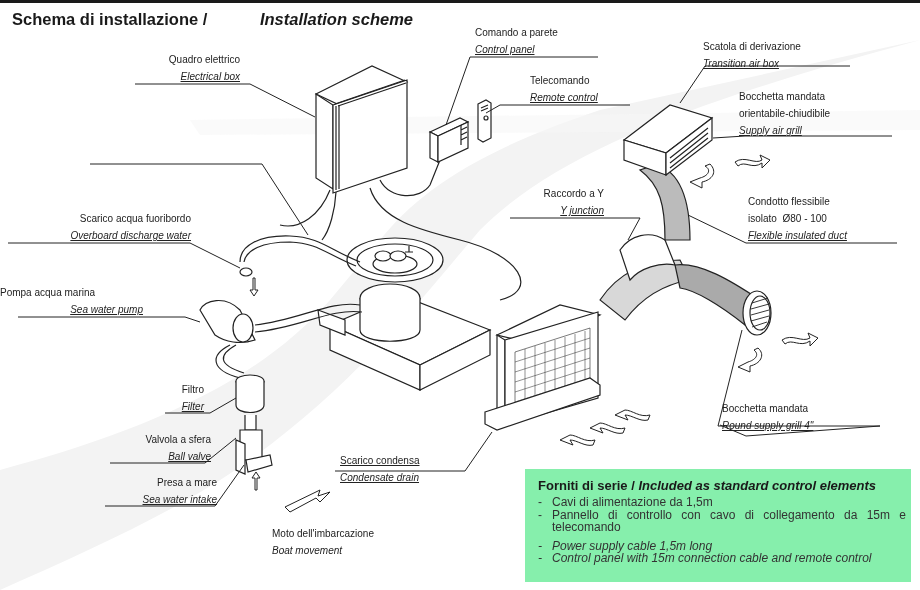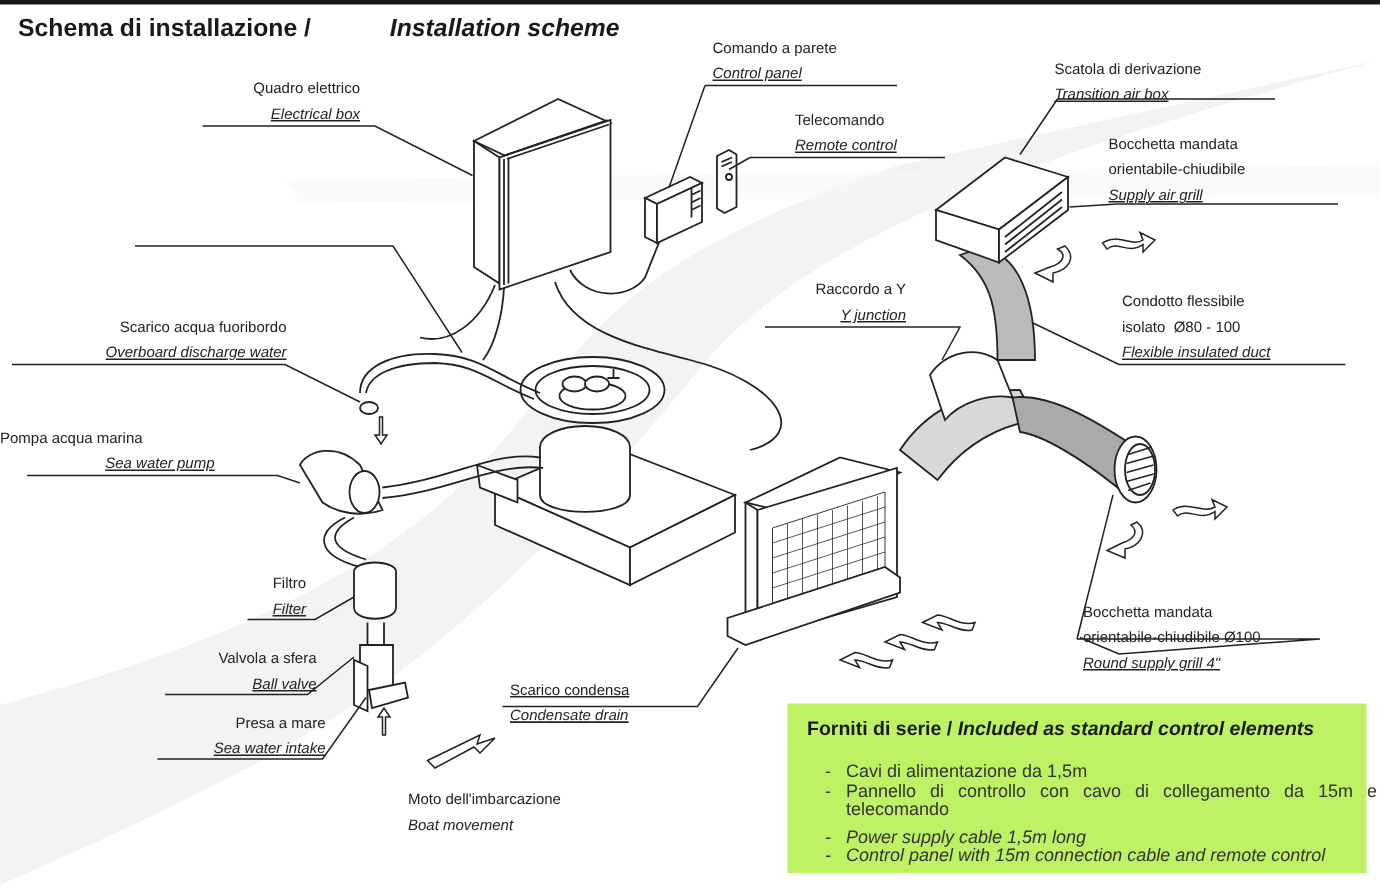--- a/index.html
+++ b/index.html
@@ -7,24 +7,24 @@
          font-family:"Liberation Sans", sans-serif; color:#1a1a1a; }
   .topbar { position:absolute; left:0; top:0; width:920px; height:3px; background:#1a1a1a; }
   .swoosh { position:absolute; left:0; top:0; width:920px; height:590px; }
   .title { position:absolute; left:12px; top:10px; font-size:16.5px; font-weight:bold; color:#1a1a1a; white-space:nowrap; }
   .title i { font-style:italic;margin-left:48px; }
   .lbl { position:absolute; font-size:10px; line-height:17px; white-space:nowrap; color:#222; }
   .lbl .en { font-style:italic; }
   .lbl.r { text-align:right; }
   .lbl.u .en { text-decoration:underline; }
   svg.art { position:absolute; left:0; top:0; }
-  .infobox { position:absolute; left:525px; top:469px; width:386px; height:113px; background:#bef264; }
+  .infobox { position:absolute; left:525px; top:469px; width:386px; height:113px; background:#86efac; }
   .infobox .hdr { position:absolute; left:13px; top:9px; font-size:13px; font-weight:bold; white-space:nowrap; }
   .infobox .hdr i { font-style:italic; }
-  .infobox ul { position:absolute; left:13px; top:27px; margin:12px; padding:0; list-style:none; width:368px; font-size:12px; line-height:12.5px; color:#333; }
+  .infobox ul { position:absolute; left:13px; top:27px; margin:0; padding:0; list-style:none; width:368px; font-size:12px; line-height:12.5px; color:#333; }
   .infobox li { position:relative; padding-left:14px; }
   .infobox li::before { content:"-"; position:absolute; left:0; }
   .infobox li.en { font-style:italic; }
   .infobox li.gap { margin-top:6px; }
   .infobox li.justify { text-align:justify; }
 </style>
 </head>
 <body>
 
 <div class="topbar"></div>
@@ -215,21 +215,20 @@
 <div class="lbl r u" style="left:104px; top:474px; width:113px;">
   <div>Presa a mare</div>
   <div class="en">Sea water intake</div>
 </div>
 <div class="lbl u" style="left:340px; top:452px;text-decoration:underline;">
   <div>Scarico condensa</div>
   <div class="en">Condensate drain</div>
 </div>
 <div class="lbl u" style="left:722px; top:400px;">
   <div>Bocchetta mandata</div>
-  <div>orientabile-chiudibile Ø100</div>
   <div class="en">Round supply grill 4"</div>
 </div>
 <div class="lbl" style="left:272px; top:525px;">
   <div>Moto dell'imbarcazione</div>
   <div class="en">Boat movement</div>
 </div>
 
 <div class="infobox">
   <div class="hdr">
     <span>Forniti di serie</span><span> / </span><i>Included as standard control elements</i>

